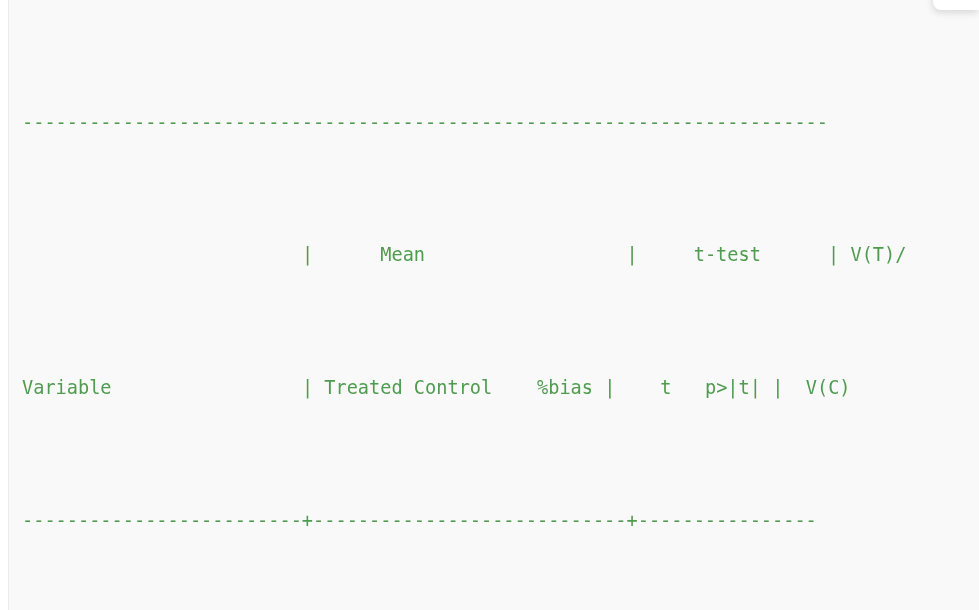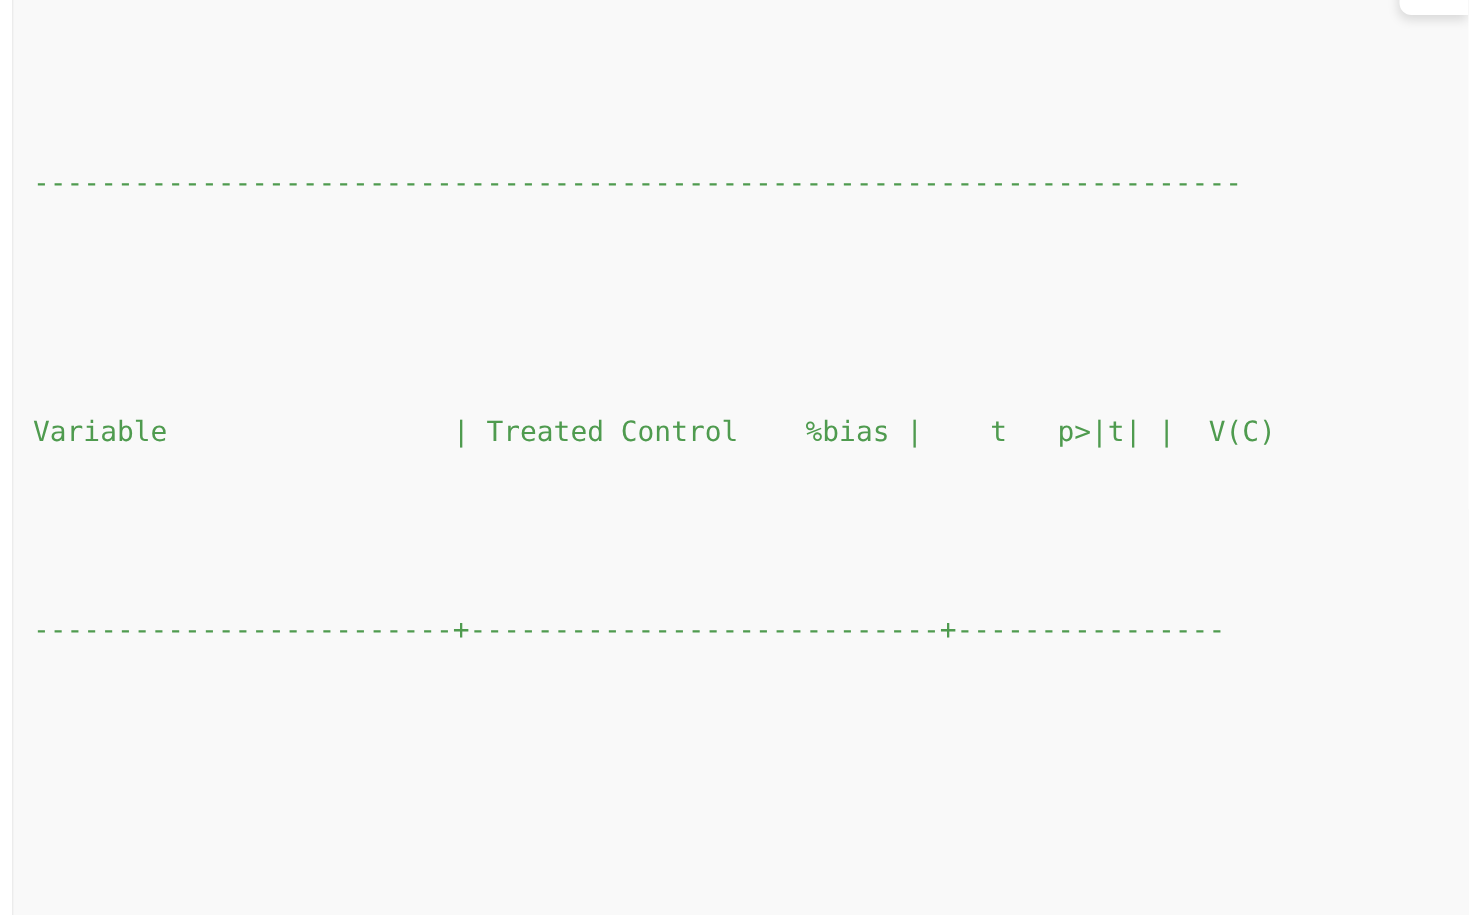--- a/index.html
+++ b/index.html
@@ -75,20 +75,21 @@
 <div id="root">
 
   <div id="gutter"></div>
 
   <div id="corner-card"></div>
 
   <div id="console">
 
     <div class="line rule">------------------------------------------------------------------------</div>
 
+    <div class="line"><span>                         </span><span class="pipe">|</span><span>      </span><span class="hdr">Mean</span><span>                  </span><span class="pipe">|</span><span>     </span><span class="hdr">t-test</span><span>      </span><span class="pipe">|</span><span> </span><span class="hdr">V(T)/</span></div>
 
     <div class="line"><span class="hdr">Variable</span><span>                 </span><span class="pipe">|</span><span> </span><span class="hdr">Treated</span><span> </span><span class="hdr">Control</span><span>    </span><span class="hdr">%bias</span><span> </span><span class="pipe">|</span><span>    </span><span class="hdr">t</span><span>   </span><span class="hdr">p&gt;|t|</span><span> </span><span class="pipe">|</span><span>  </span><span class="hdr">V(C)</span></div>
 
     <div class="line rule">-------------------------+----------------------------+----------------</div>
 
     
 
     
 
     

